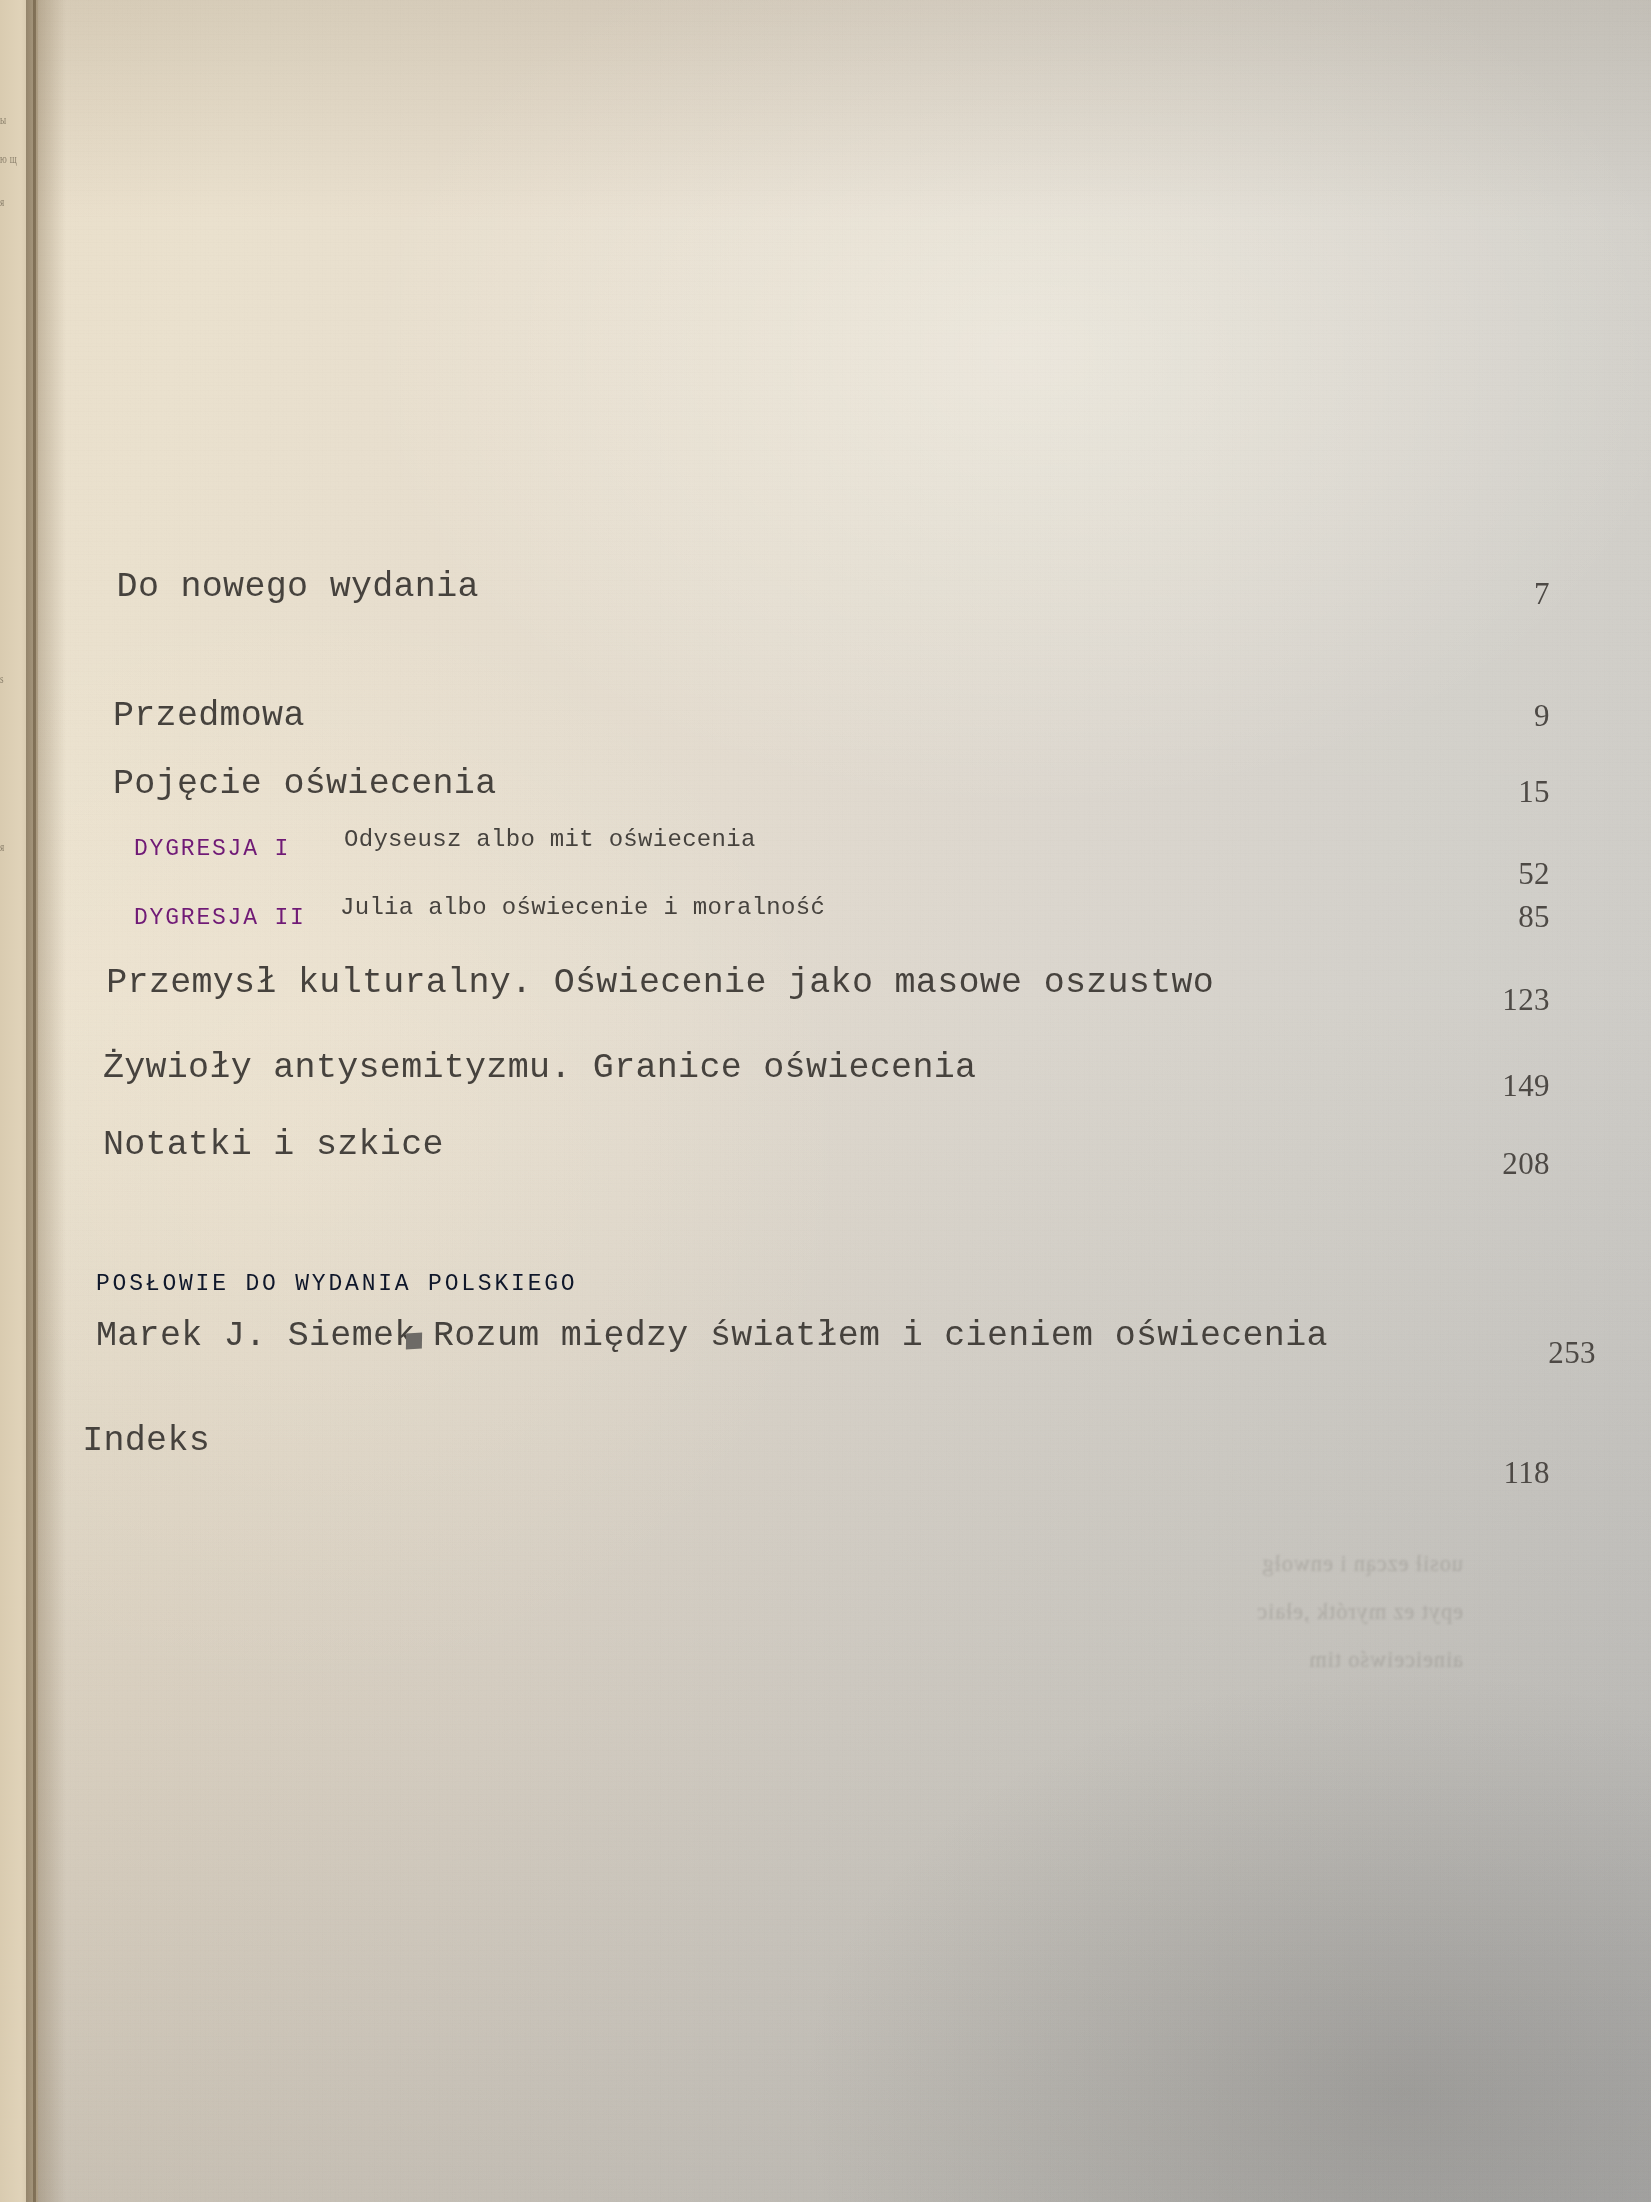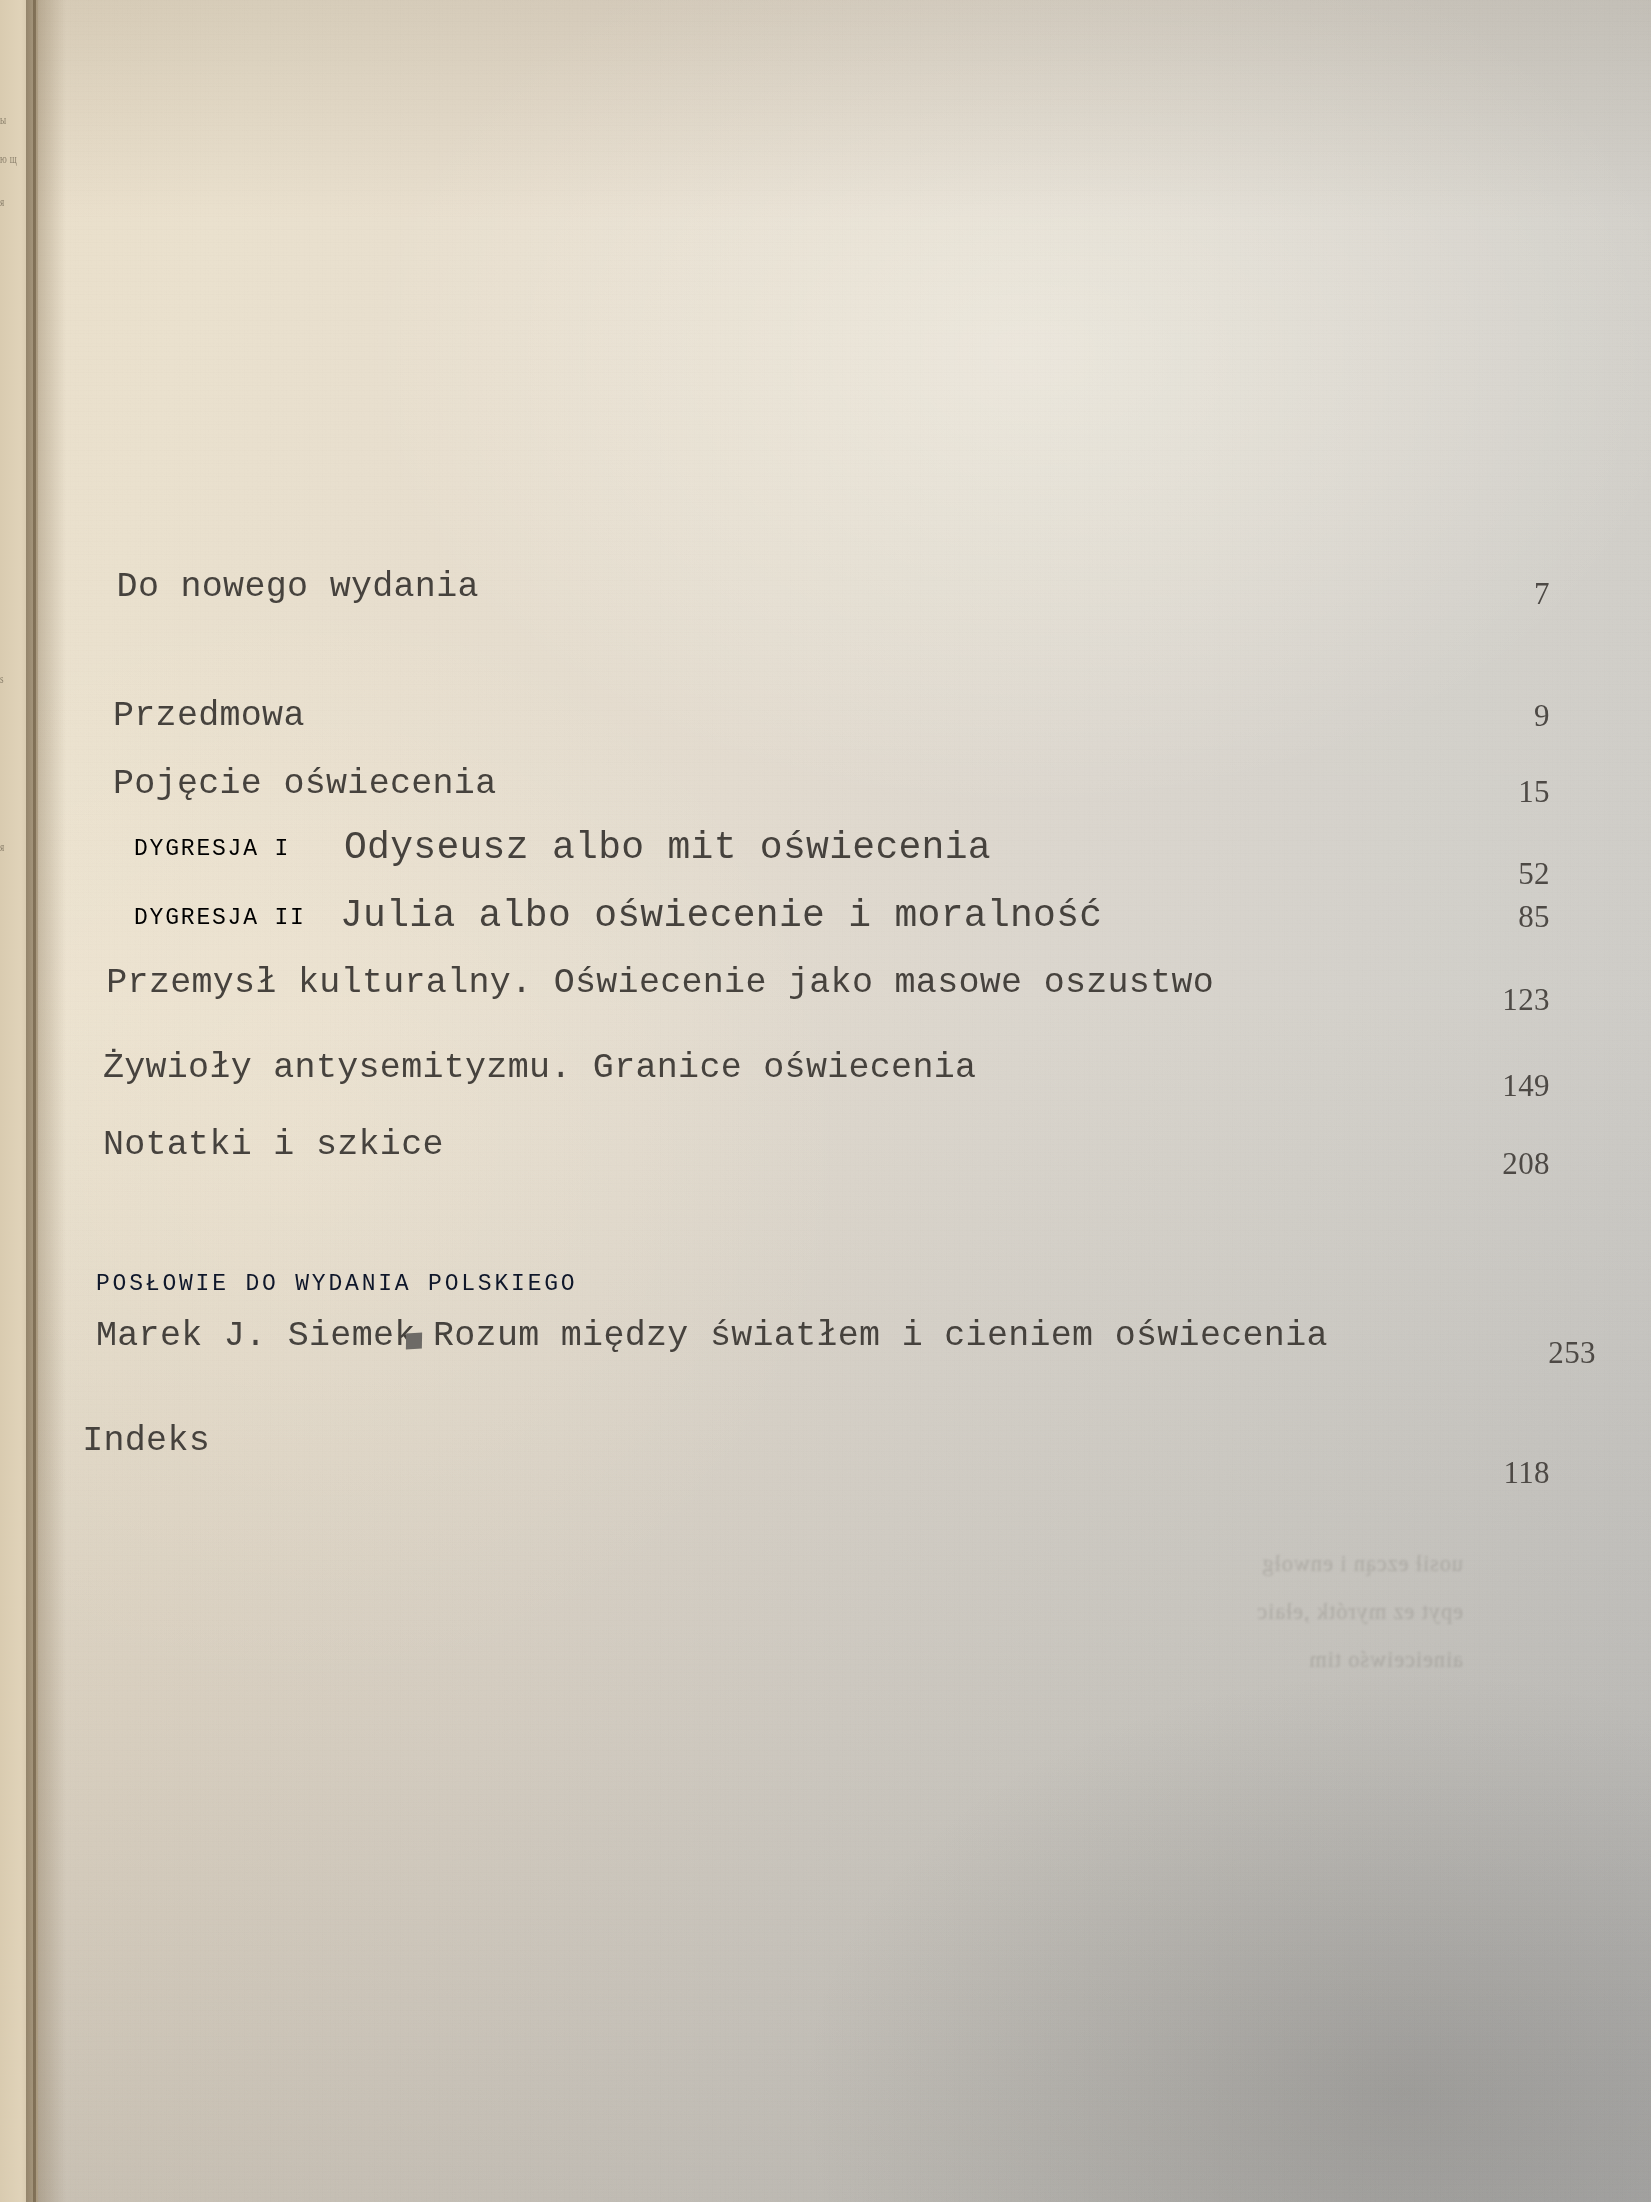--- a/index.html
+++ b/index.html
@@ -116,25 +116,25 @@
     font-family: Liberation Mono, monospace;
   }
   .page-no {
     position: absolute;
     text-align: right;
     color: #4d4945;
     font-size: 31px;
     letter-spacing: 0.4px;
   }
   .lvl1 { font-size: 35px; letter-spacing: 0.3px; }
-  .lvl2 { font-size: 38px; letter-spacing: 0.3px; }
+  .lvl2 { font-size: 24px; letter-spacing: 0.3px; }
   .digress-label {
     font-size: 23px;
     letter-spacing: 1.8px;
-    color: #000000;
+    color: #701a75;
   }
   .section-head {
     font-size: 23px;
     letter-spacing: 2.8px;
     color: #0f172a;
   }
   .sq {
     display: inline-block;
     width: 16.3px;
     height: 16.3px;

